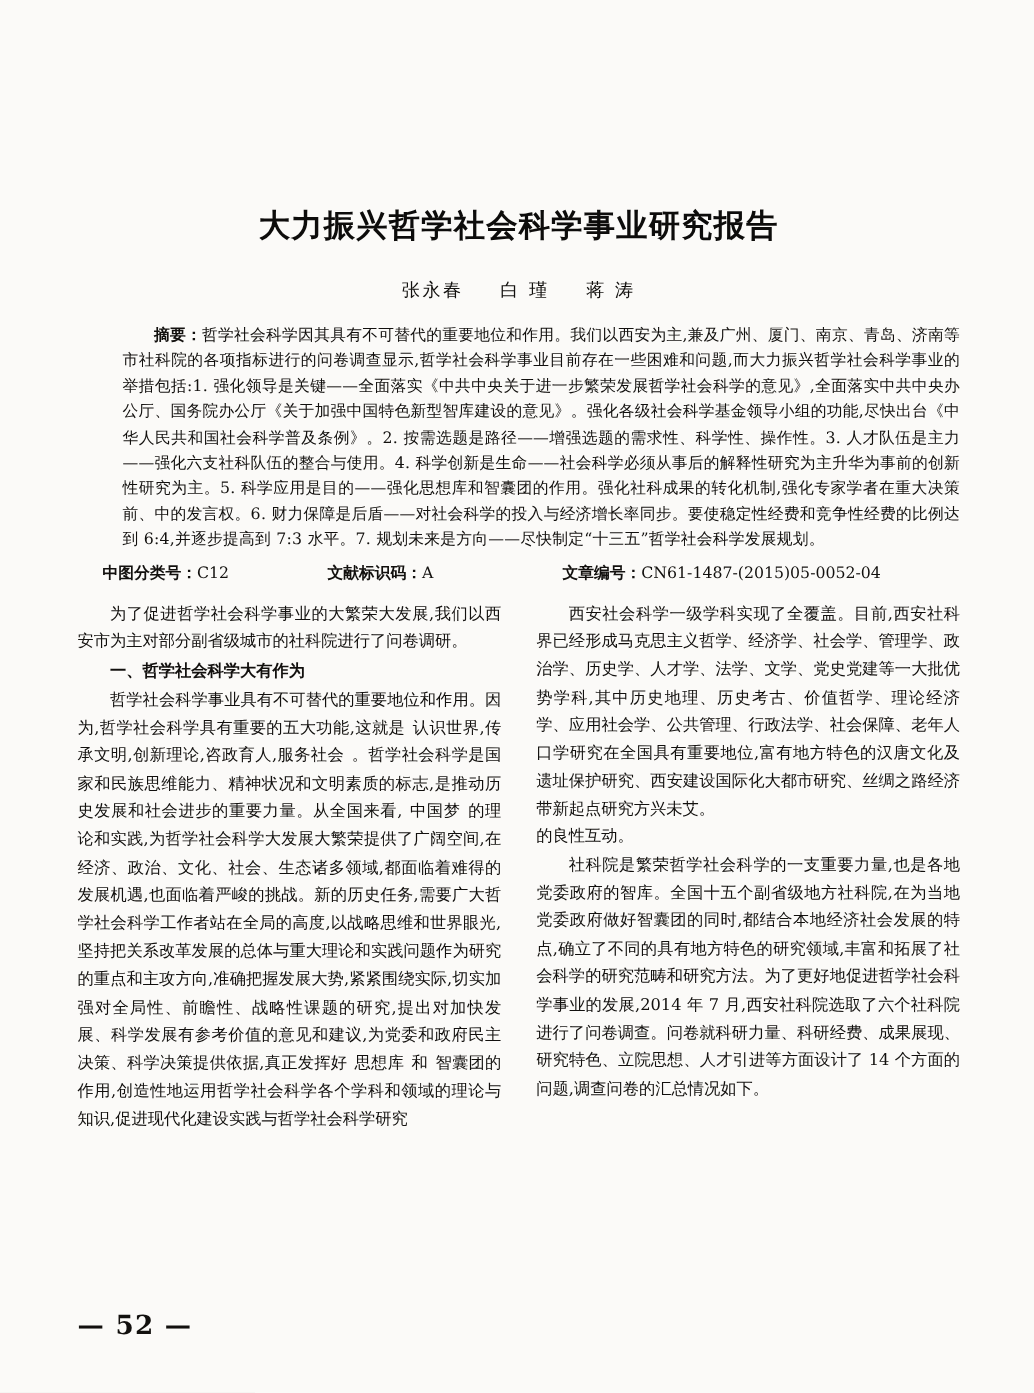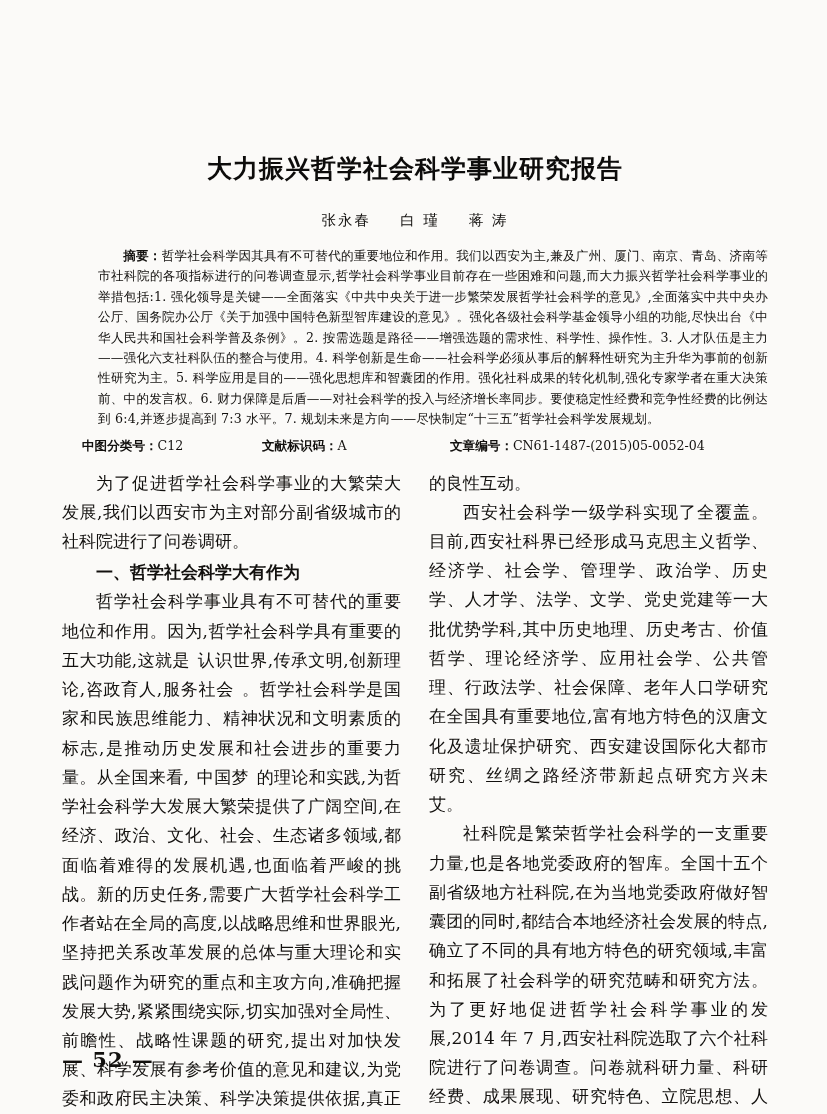--- a/index.html
+++ b/index.html
@@ -14,21 +14,21 @@
     background: #fbfaf8;
     margin: 0 auto;
     box-sizing: border-box;
     font-family: "DejaVu Serif", "Liberation Serif", serif;
     color: #12100e;
     overflow: hidden;
   }
   .paper-inner {
     position: absolute;
     left: 62px;
-    top: 0;
+    top: 12px;
     width: 706px;
     height: 864px;
   }
   .title {
     text-align: center;
     font-size: 25px;
     font-weight: bold;
     letter-spacing: 1px;
     margin-top: 152px;
     font-family: "DejaVu Serif", "Liberation Serif", serif;
@@ -82,21 +82,21 @@
   .meta-row b { font-weight: bold; }
 
   .columns {
     margin-top: 14px;
     display: flex;
     gap: 28px;
     height: 615px;
   }
   .col {
     width: 339px;
-    font-size: 17px;
+    font-size: 13px;
     line-height: 1.72;
     text-align: justify;
     text-justify: inter-ideograph;
   }
   .col p {
     margin: 0;
     text-indent: 2em;
   }
   .col p.section-head {
     font-weight: bold;
@@ -140,22 +140,22 @@
       <div class="meta-cell"><b>文章编号：</b><span>CN61-1487-(2015)05-0052-04</span></div>
     </div>
 
     <div class="columns">
       <div class="col">
         <p>为了促进哲学社会科学事业的大繁荣大发展,我们以西安市为主对部分副省级城市的社科院进行了问卷调研。</p>
         <p class="section-head">一、哲学社会科学大有作为</p>
         <p class="loose">哲学社会科学事业具有不可替代的重要地位和作用。因为,哲学社会科学具有重要的五大功能,这就是  认识世界,传承文明,创新理论,咨政育人,服务社会 。哲学社会科学是国家和民族思维能力、精神状况和文明素质的标志,是推动历史发展和社会进步的重要力量。从全国来看,   中国梦  的理论和实践,为哲学社会科学大发展大繁荣提供了广阔空间,在经济、政治、文化、社会、生态诸多领域,都面临着难得的发展机遇,也面临着严峻的挑战。新的历史任务,需要广大哲学社会科学工作者站在全局的高度,以战略思维和世界眼光,坚持把关系改革发展的总体与重大理论和实践问题作为研究的重点和主攻方向,准确把握发展大势,紧紧围绕实际,切实加强对全局性、前瞻性、战略性课题的研究,提出对加快发展、科学发展有参考价值的意见和建议,为党委和政府民主决策、科学决策提供依据,真正发挥好   思想库   和   智囊团的作用,创造性地运用哲学社会科学各个学科和领域的理论与知识,促进现代化建设实践与哲学社会科学研究</p>
       </div>
       <div class="col">
+        <p>西安社会科学一级学科实现了全覆盖。目前,西安社科界已经形成马克思主义哲学、经济学、社会学、管理学、政治学、历史学、人才学、法学、文学、党史党建等一大批优势学科,其中历史地理、历史考古、价值哲学、理论经济学、应用社会学、公共管理、行政法学、社会保障、老年人口学研究在全国具有重要地位,富有地方特色的汉唐文化及遗址保护研究、西安建设国际化大都市研究、丝绸之路经济带新起点研究方兴未艾。</p>
         <p style="text-indent:0">的良性互动。</p>
-        <p>西安社会科学一级学科实现了全覆盖。目前,西安社科界已经形成马克思主义哲学、经济学、社会学、管理学、政治学、历史学、人才学、法学、文学、党史党建等一大批优势学科,其中历史地理、历史考古、价值哲学、理论经济学、应用社会学、公共管理、行政法学、社会保障、老年人口学研究在全国具有重要地位,富有地方特色的汉唐文化及遗址保护研究、西安建设国际化大都市研究、丝绸之路经济带新起点研究方兴未艾。</p>
         <p>社科院是繁荣哲学社会科学的一支重要力量,也是各地党委政府的智库。全国十五个副省级地方社科院,在为当地党委政府做好智囊团的同时,都结合本地经济社会发展的特点,确立了不同的具有地方特色的研究领域,丰富和拓展了社会科学的研究范畴和研究方法。为了更好地促进哲学社会科学事业的发展,2014 年 7 月,西安社科院选取了六个社科院进行了问卷调查。问卷就科研力量、科研经费、成果展现、研究特色、立院思想、人才引进等方面设计了 14 个方面的问题,调查问卷的汇总情况如下。</p>
       </div>
     </div>
 
   </div>
 
   <div class="page-number">— 52 —</div>
 </div>
 
 </body></html>

